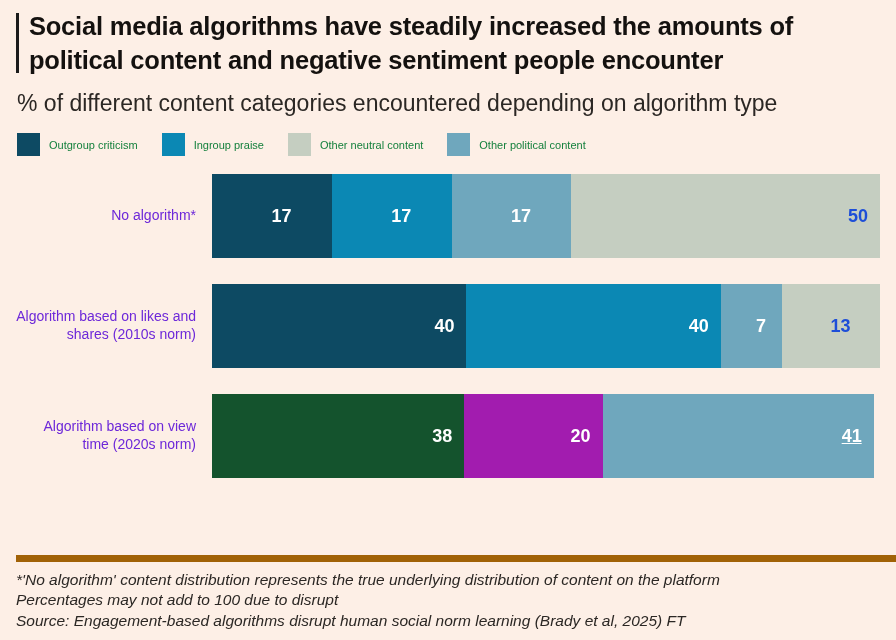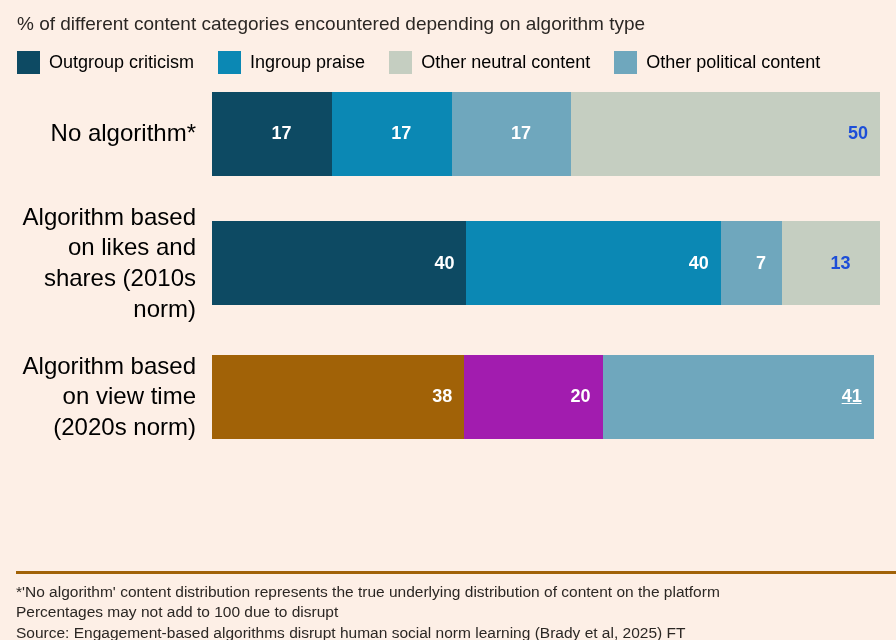--- a/index.html
+++ b/index.html
@@ -37,37 +37,37 @@
   }
   .title {
     font-size: 25.5px;
     font-weight: bold;
     line-height: 1.32;
     letter-spacing: -0.2px;
     color: #14110f;
     max-width: 860px;
   }
   .subtitle {
-    font-size: 19px;
+    font-size: 23px;
     color: #2b2724;
     margin: 12px 0 0 1px;
     line-height: 1.3;
   }
   
   .legend {
     display: flex;
     align-items: center;
     margin: 14px 0 0 1px;
     gap: 24px;
   }
   .legend-item {
     display: flex;
     align-items: center;
-    font-size: 18px;
-    color: #000000;
+    font-size: 11px;
+    color: #15803d;
   }
   .legend-swatch {
     width: 23px;
     height: 23px;
     margin-right: 9px;
     display: inline-block;
   }
   
   .chart {
     position: relative;
@@ -76,23 +76,23 @@
   .row {
     display: flex;
     align-items: center;
     margin-bottom: 26px;
   }
   .row-label {
     width: 196px;
     text-align: right;
     padding-right: 16px;
     box-sizing: border-box;
-    font-size: 24px;
+    font-size: 14px;
     line-height: 1.28;
-    color: #000000;
+    color: #6d28d9;
   }
   .bars {
     flex: 1;
     display: flex;
     height: 84px;
     align-items: stretch;
   }
   .seg {
     position: relative;
     display: flex;
@@ -109,34 +109,39 @@
     padding-left: 19px;
   }
   .seg-light-text { color: #ffffff; }
   .seg-dark-text { color: #1d4ed8; }
   
   .footer {
     position: absolute;
     left: 16px;
     right: 0;
     bottom: 8px;
-    border-top: 3px solid #a16207;
+    border-top: 7px solid #a16207;
     padding-top: 8px;
+    font-style: italic;
   }
   .foot-line {
     font-size: 15.5px;
     color: #2b2724;
     line-height: 1.34;
   }
 </style>
 </head>
 <body>
 
 <div class="page">
 
+  <div class="title-wrap">
+    <div class="title-rule"></div>
+    <div class="title">Social media algorithms have steadily increased the amounts of political content and negative sentiment people encounter</div>
+  </div>
 
   <div class="subtitle">% of different content categories encountered depending on algorithm type</div>
 
   <div class="legend" id="legend">
       <div class="legend-item">
         <span class="legend-swatch" style="background: rgb(13, 74, 99);"></span>
         <span>Outgroup criticism</span>
       </div>
       <div class="legend-item">
         <span class="legend-swatch" style="background: rgb(11, 136, 180);"></span>
@@ -183,21 +188,21 @@
             <span>7</span>
           </div>
           <div class="seg seg-dark-text center" style="flex: 13 0 0px; background: rgb(197, 206, 193);">
             <span>13</span>
           </div>
         </div>
       </div>
       <div class="row">
         <div class="row-label">Algorithm based on view time (2020s norm)</div>
         <div class="bars">
-          <div class="seg seg-light-text" style="flex: 38 0 0px; background: #a16207;">
+          <div class="seg seg-light-text" style="flex: 38 0 0px; background: #14532d;">
             <span>38</span>
           </div>
           <div class="seg seg-light-text" style="flex: 20 0 0px; background: #a21caf;">
             <span>20</span>
           </div>
           <div class="seg seg-light-text" style="flex: 41 0 0px; background: rgb(111, 167, 189); text-decoration: underline;">
             <span>41</span>
           </div>
           <div style="flex: 1 0 0px;"></div>
         </div>

